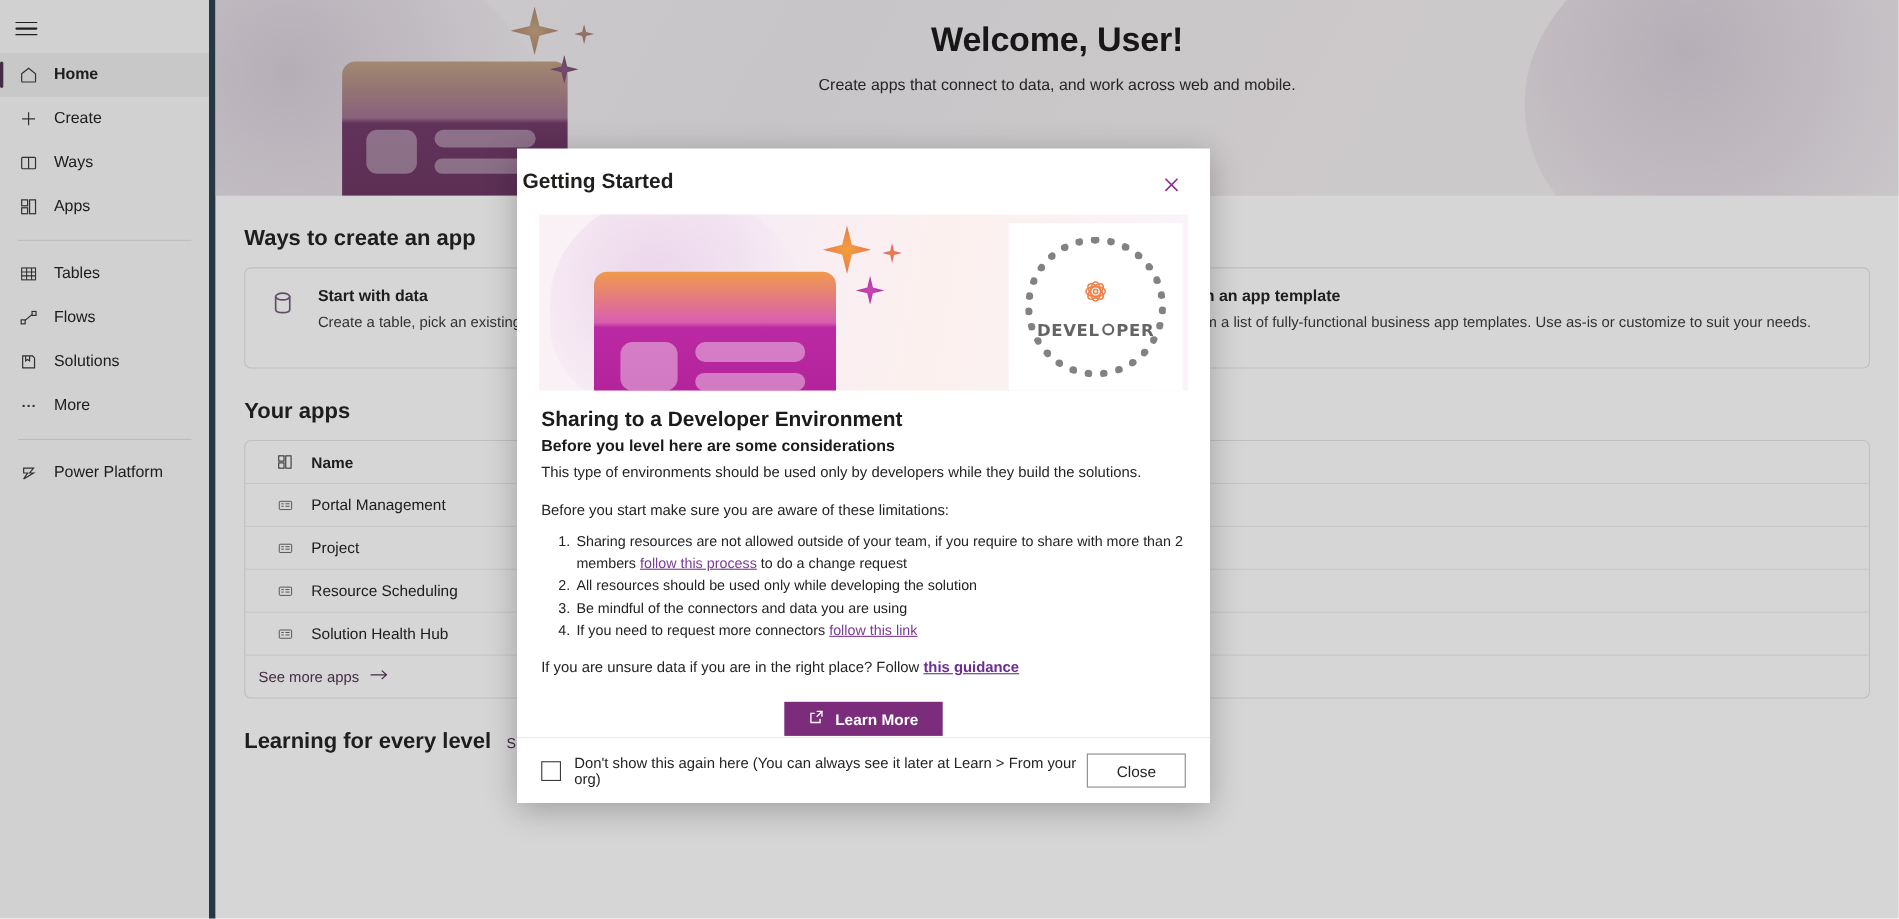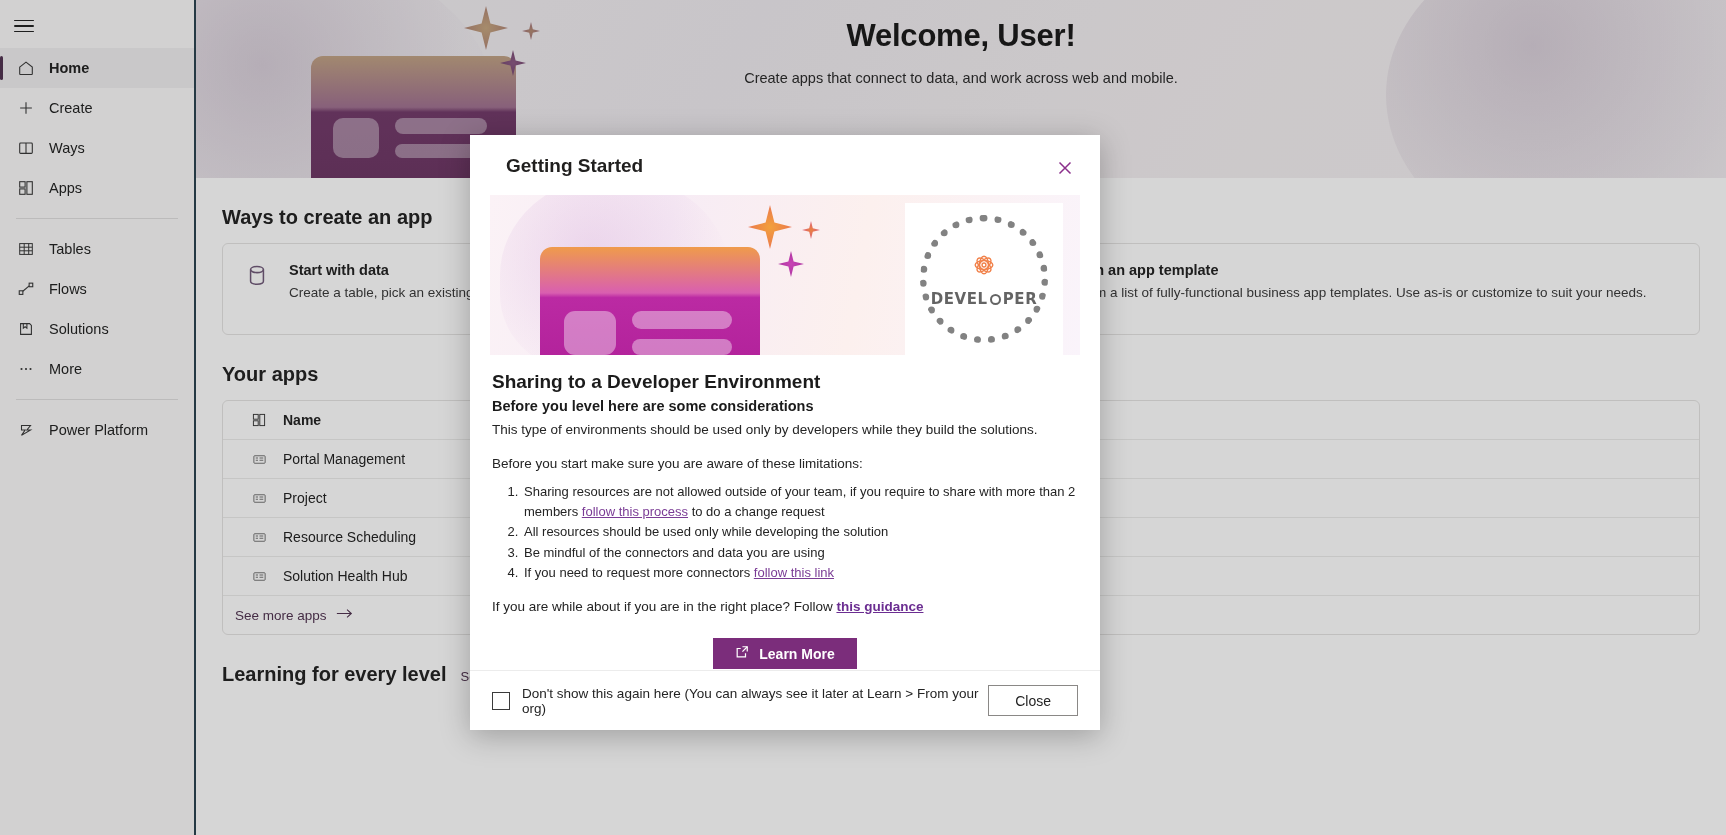--- a/index.html
+++ b/index.html
@@ -14,21 +14,21 @@
   #app-shell {
     position: absolute; inset: 0;
     display: flex;
     filter: grayscale(0.62) brightness(0.84);
   }
 
   
   #sidebar {
     width: 196px; height: 835px;
     background: #faf9f8;
-    border-right: 2px solid #0c4a6e;
+    border-right: 6px solid #0c4a6e;
     padding-top: 4px;
     flex: 0 0 196px;
     position: relative;
   }
   .hamburger-wrap {
     height: 44px; display: flex; align-items: center; padding-left: 14px;
     cursor: pointer;
   }
   .hamburger { width: 20px; }
   .hamburger span {
@@ -140,21 +140,21 @@
   
   #modal-layer { position: absolute; inset: 0; z-index: 50; }
   #modal {
     position: absolute; left: 470px; top: 135px;
     width: 630px; height: 595px;
     background: #ffffff;
     box-shadow: 0 6px 28px rgba(0,0,0,0.26);
     display: flex; flex-direction: column;
   }
   .m-header {
-    padding: 20px 22px 0 36px; display: flex;
+    padding: 20px 22px 0 5px; display: flex;
     align-items: flex-start; justify-content: space-between;
   }
   .m-title { font-size: 19px; font-weight: 700; color: #201f1e; }
   .m-close {
     background: none; border: none; cursor: pointer;
     color: #8b2f8b; width: 26px; height: 26px; line-height: 1;
     display: flex; align-items: center; justify-content: center;
   }
   .m-body { padding: 0 0 0 0; flex: 1 1 auto; overflow: hidden; }
 
@@ -170,21 +170,21 @@
   .m-banner .bcard .slab { position: absolute; background: rgba(255,255,255,0.40); }
   .m-banner .bcard .s1 { left: 24px; top: 64px; width: 52px; height: 44px; border-radius: 11px; }
   .m-banner .bcard .s2 { left: 92px; top: 64px; width: 100px; height: 18px; border-radius: 9px; }
   .m-banner .bcard .s3 { left: 92px; top: 92px; width: 100px; height: 16px; border-radius: 8px; }
   .m-banner .bblob {
     position: absolute; left: 10px; top: -20px; width: 230px; height: 200px;
     border-radius: 50% 50% 40% 40%;
     background: radial-gradient(circle at 40% 40%, rgba(210,165,216,0.35), rgba(233,205,234,0.04) 72%);
   }
   .m-badge {
-    position: absolute; right: 17px; top: 8px; width: 158px; height: 152px;
+    position: absolute; right: 5px; top: 8px; width: 158px; height: 152px;
     background: #ffffff; display: flex; align-items: center; justify-content: center;
   }
   .m-badge .ring {
     width: 128px; height: 128px; border-radius: 50%;
     border: 7px dotted #6d6d6d; opacity: .85;
     display: flex; flex-direction: column; align-items: center; justify-content: center;
     gap: 6px;
   }
   .badge-flower { color: #ef6c2b; }
   .badge-word {
@@ -531,21 +531,21 @@
           </li>
           <li>
             <span>Be mindful of the connectors and data you are using</span>
           </li>
           <li>
             <span>If you need to request more connectors </span><a class="inline-link">follow this link</a>
           </li>
         </ol>
 
         <div class="m-p gap">
-          <span>If you are while about if you are in the right place? Follow </span><a class="inline-link strong">this guidance</a>
+          <span>If you are unsure data if you are in the right place? Follow </span><a class="inline-link strong">this guidance</a>
         </div>
 
         <div class="m-cta-row">
           <button class="btn-primary">
             <span>
               <svg width="14" height="14" viewBox="0 0 16 16" fill="none" stroke="#ffffff" stroke-width="1.4">
                 <path d="M8.5 2 H14 V7.5"></path>
                   <path d="M14 2 L8.5 7.5"></path>
                 <path d="M12 9.5 V13.5 H2.5 V4 H6.5"></path>
               </svg>

